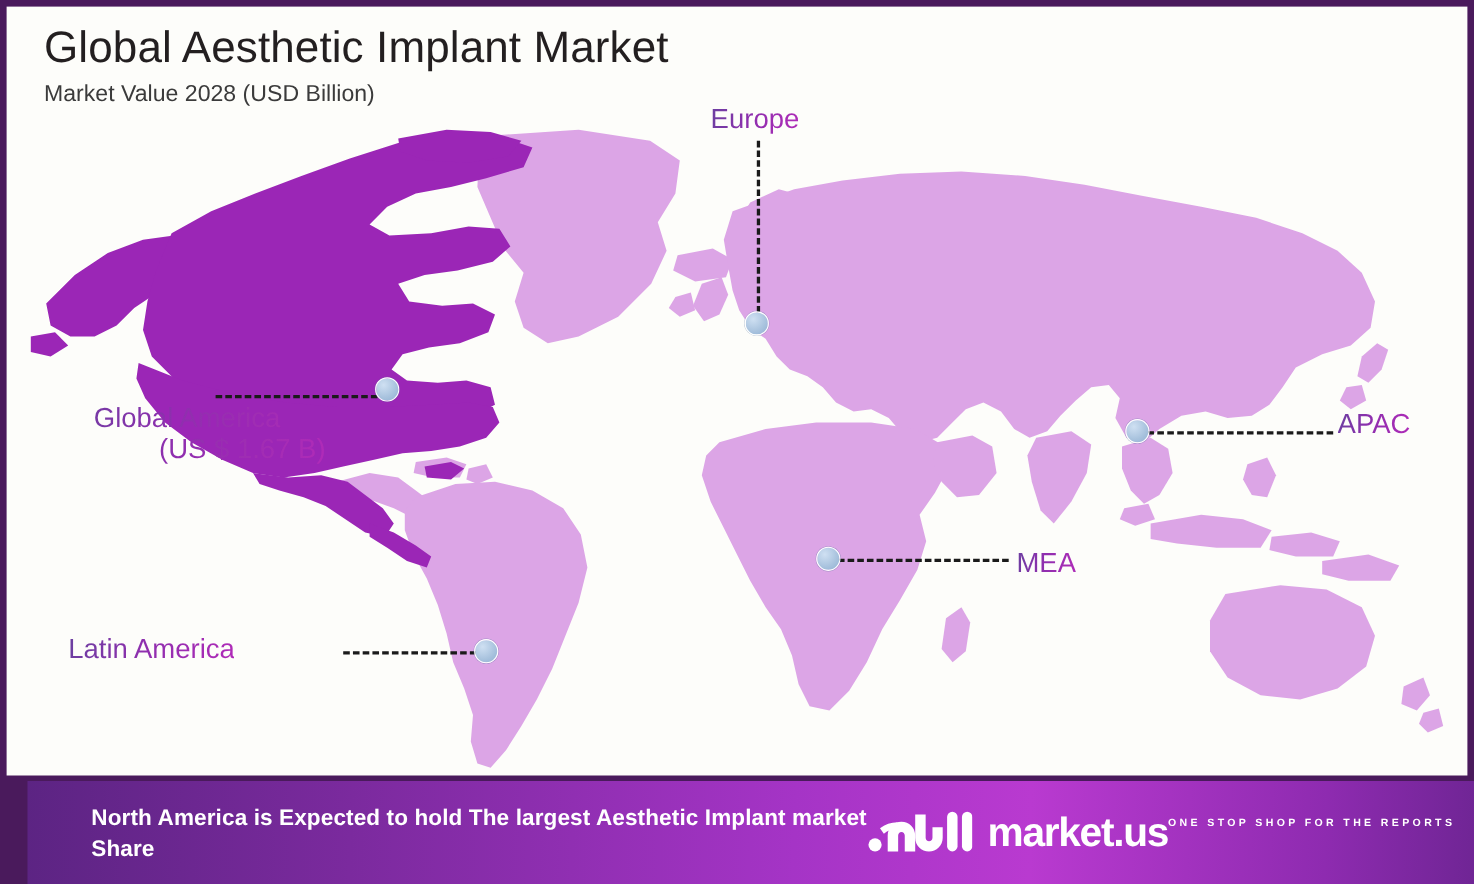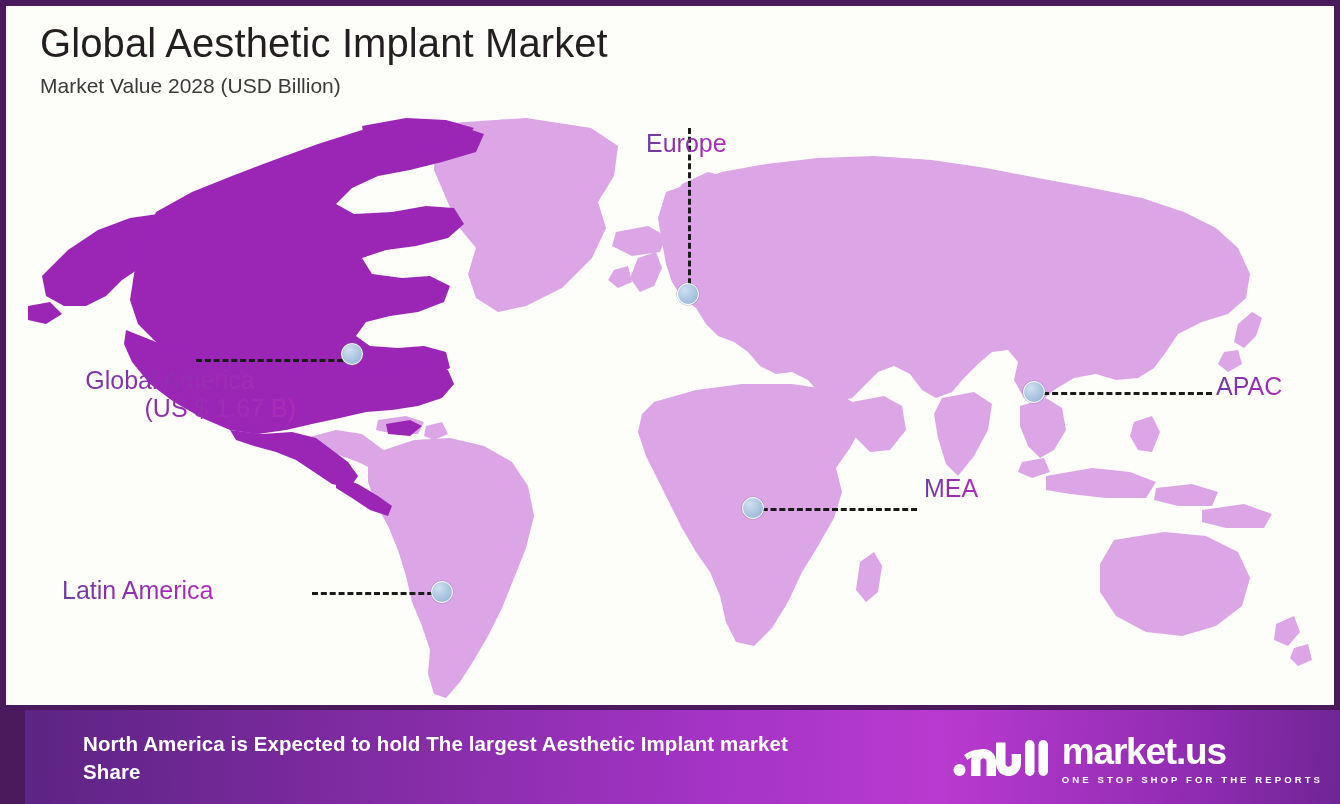--- a/index.html
+++ b/index.html
@@ -37,36 +37,36 @@
           font-size:25px;font-weight:400;
           background:linear-gradient(100deg,#6b3fa0 0%,#8e2fae 45%,#b02bb8 100%);
           -webkit-background-clip:text;background-clip:text;color:#9b26b6;
           -webkit-text-fill-color:transparent;}
   @supports not ((-webkit-background-clip:text) or (background-clip:text)){
     .rlabel{color:#9b26b6;-webkit-text-fill-color:#9b26b6;}
   }
   .rlabel .sub{display:block;font-size:25px;text-align:right;}
 
   #lbl-na{left:38px;top:360px;text-align:center;width:252px;}
-  #lbl-eu{left:640px;top:88px;margin-top:35px;}
+  #lbl-eu{left:640px;top:88px;}
   #lbl-apac{left:1210px;top:366px;text-align:center;}
-  #lbl-mea{left:918px;top:468px;}
+  #lbl-mea{left:918px;top:492px;}
   #lbl-latam{left:56px;top:570px;}
 
   
   #banner{position:absolute;left:13px;bottom:0;width:1340px;height:94px;
           background:linear-gradient(92deg,#5c2483 0%,#7b2a9e 22%,#a534c6 52%,#b93ad0 68%,#8e2bb0 88%,#6a2490 100%);
           z-index:50;margin-left:12px;}
   #caption{position:absolute;left:58px;top:20px;width:760px;color:#ffffff;
            font-size:20.5px;font-weight:700;line-height:1.35;letter-spacing:.1px;}
 
   
   #logo{position:absolute;right:42px;top:24px;display:flex;align-items:center;gap:14px;}
   #logo-mark{width:96px;height:46px;flex:0 0 auto;}
-  #logo-text{display:flex;flex-direction:column;justify-content:flex-end;}
+  #logo-text{display:flex;justify-content:flex-end;}
   #logo-word{font-size:37px;font-weight:700;color:#ffffff;line-height:.96;letter-spacing:-1.2px;}
   #logo-tag{font-size:9.6px;font-weight:700;color:#ffffff;letter-spacing:3.05px;
             margin-top:4px;white-space:nowrap;}
 </style>
 </head>
 <body>
 
 <div id="root">
 
   <div id="canvas">

